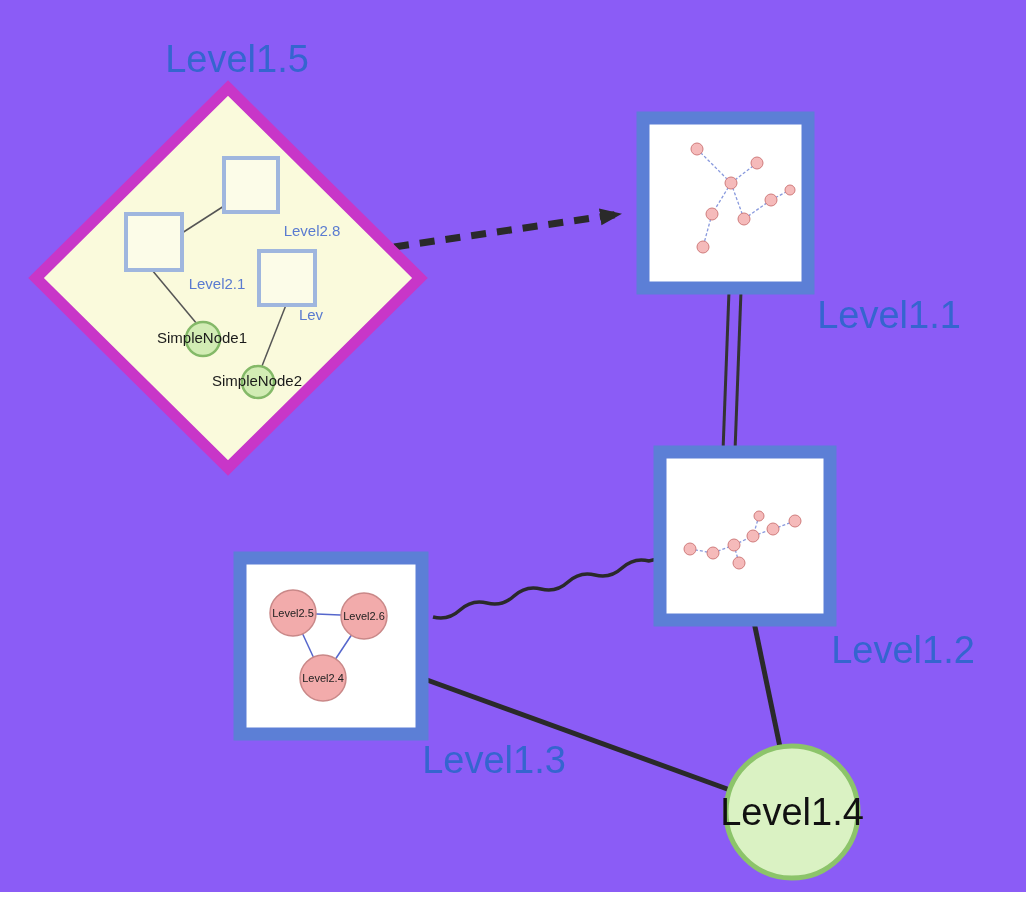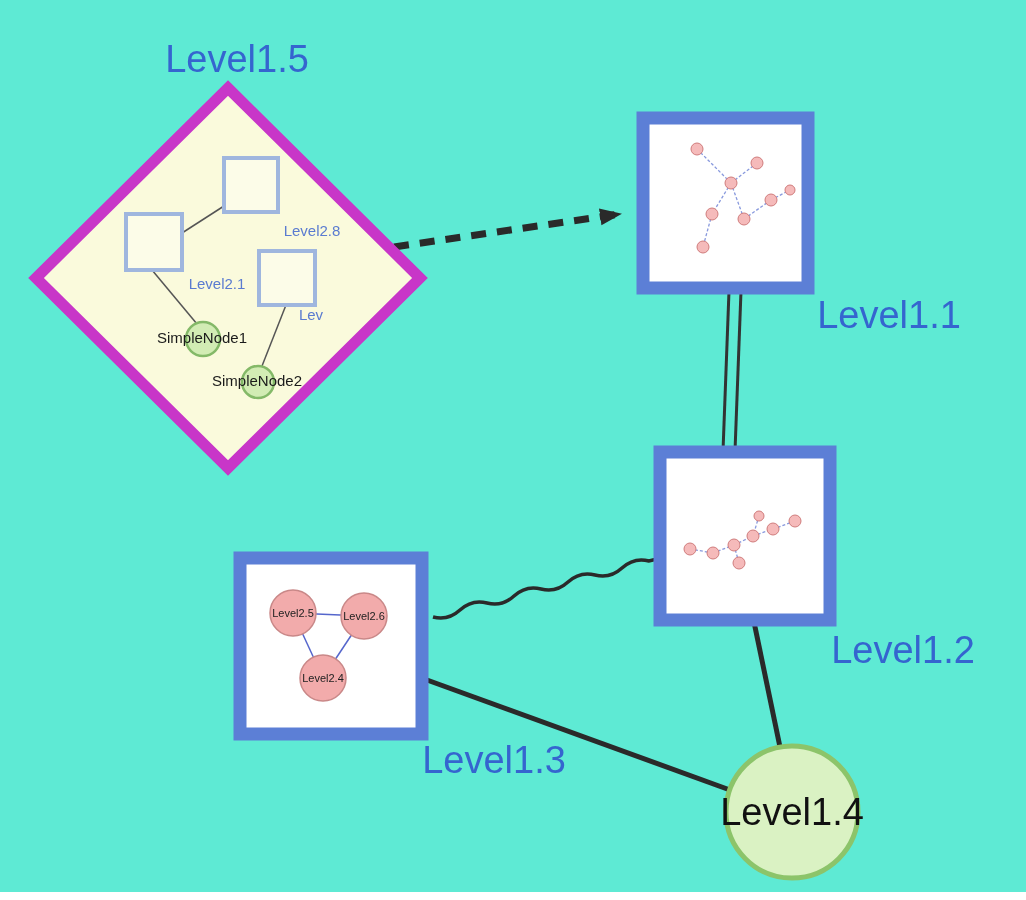--- a/index.html
+++ b/index.html
@@ -4,21 +4,21 @@
 <style>
   html, body {
     margin: 0;
     padding: 0;
     background: #ffffff;
   }
   .canvas-wrap {
     position: relative;
     width: 1026px;
     height: 892px;
-    background: #5eead4;
+    background: #8b5cf6;
     overflow: hidden;
   }
   svg text {
     font-family: "Liberation Sans", sans-serif;
     user-select: none;
   }
   .big-label {
     font-size: 38px;
     fill: #3565cf;
   }

